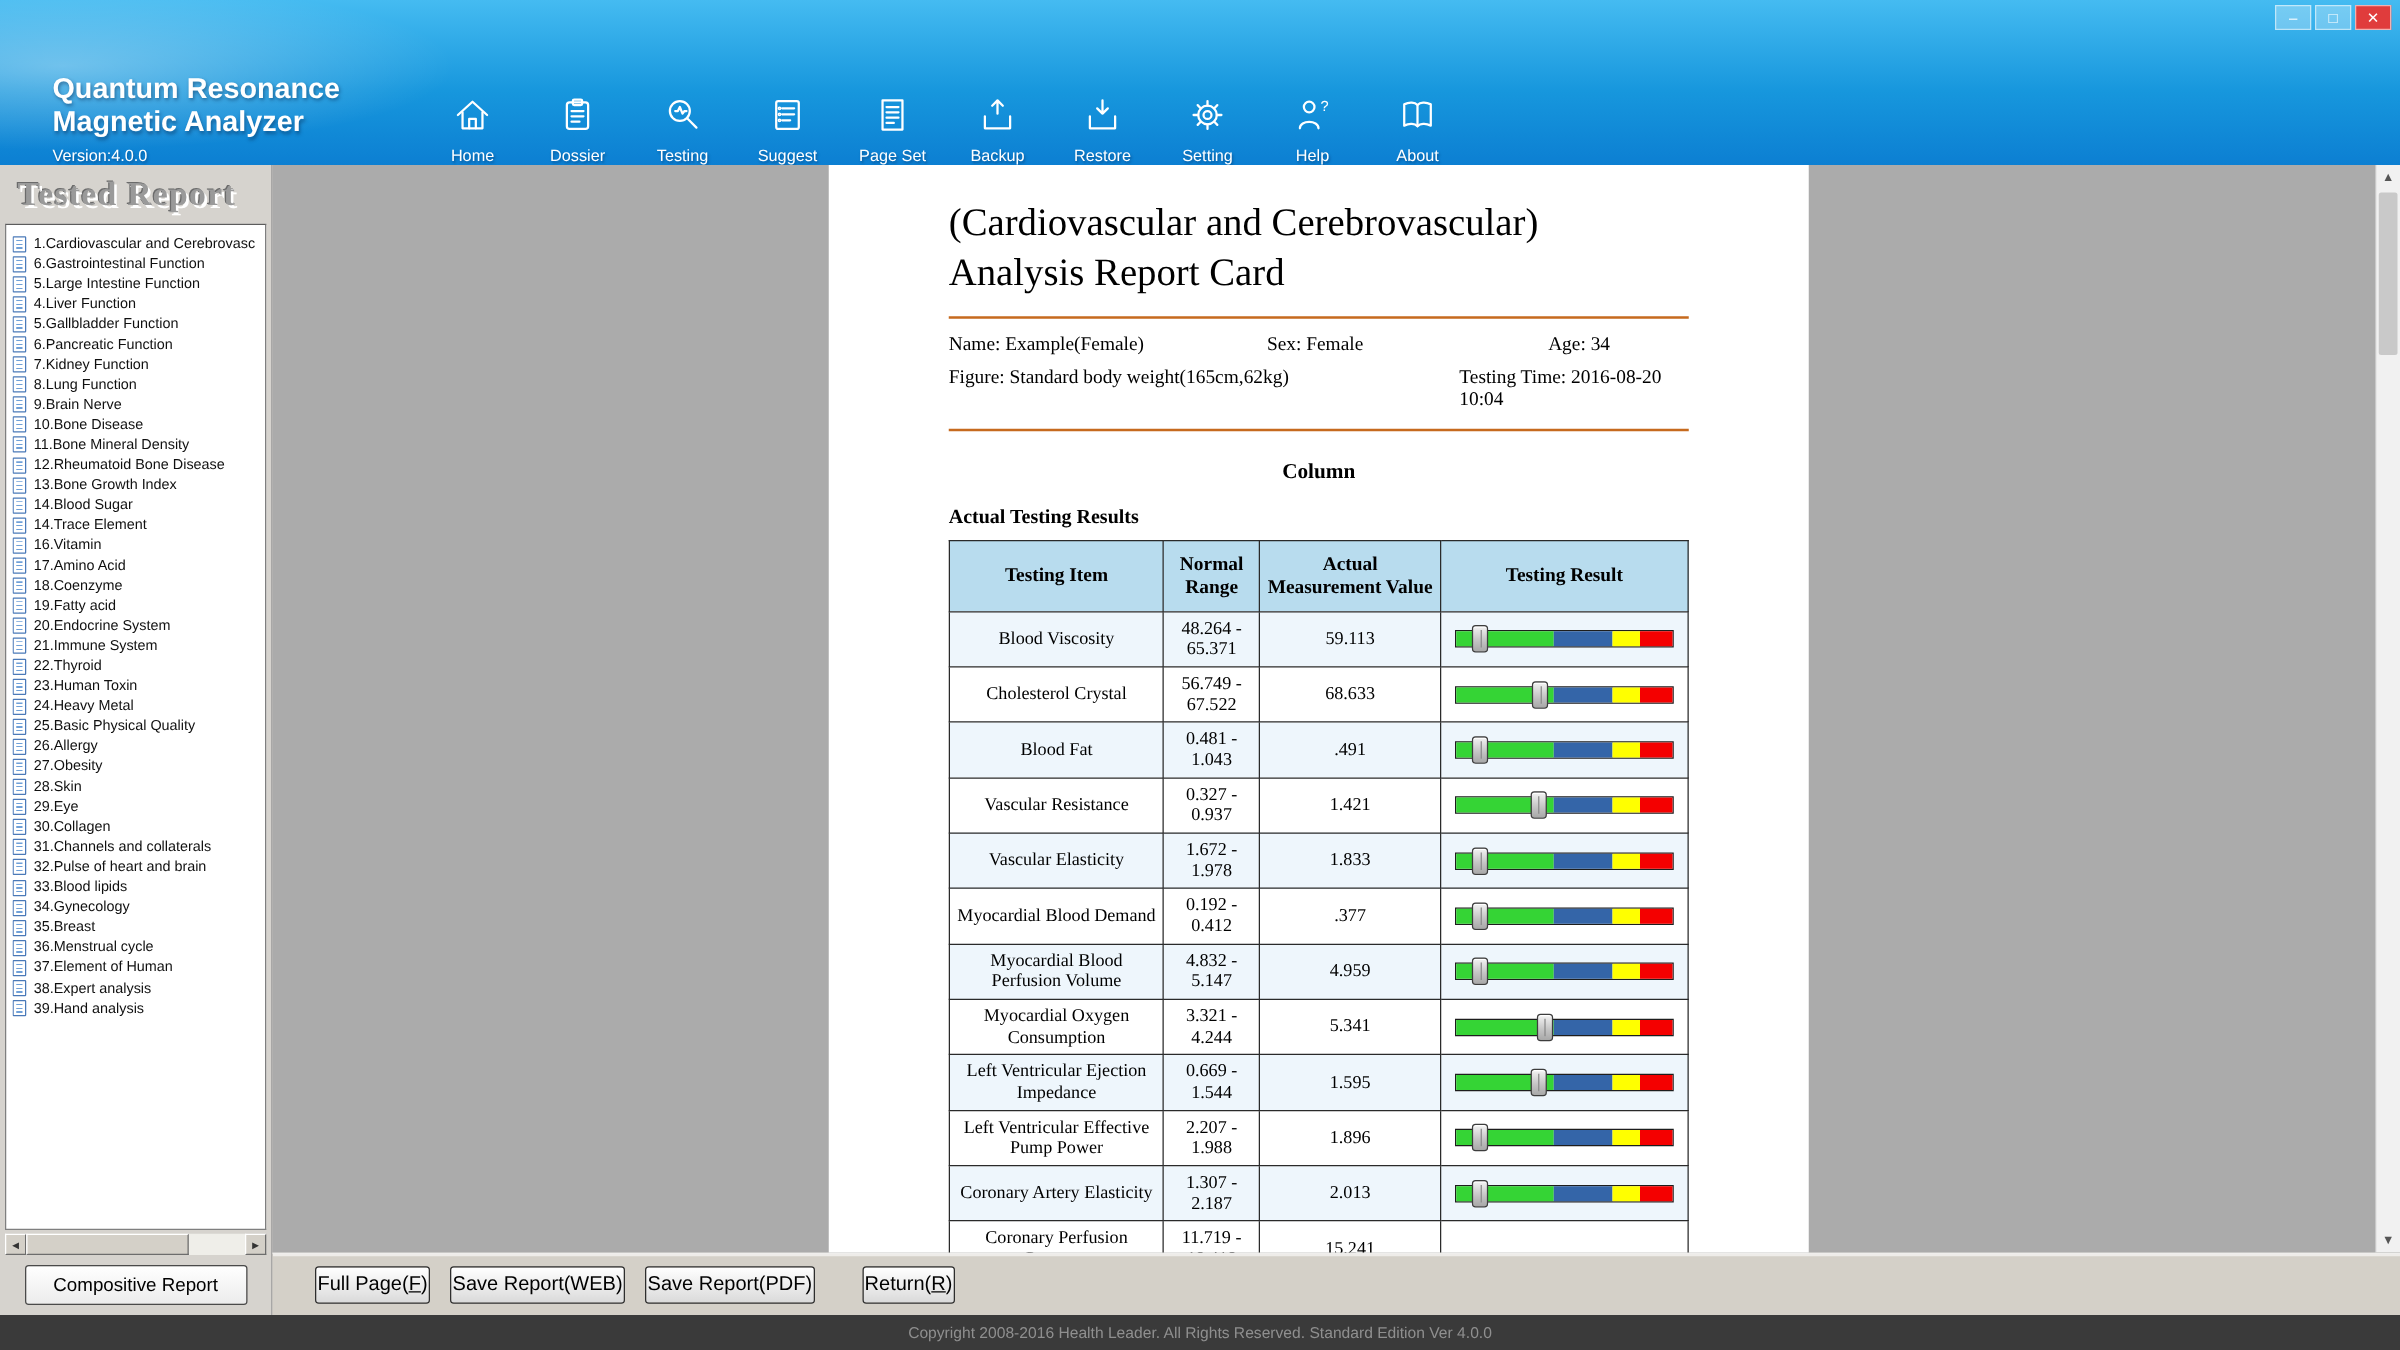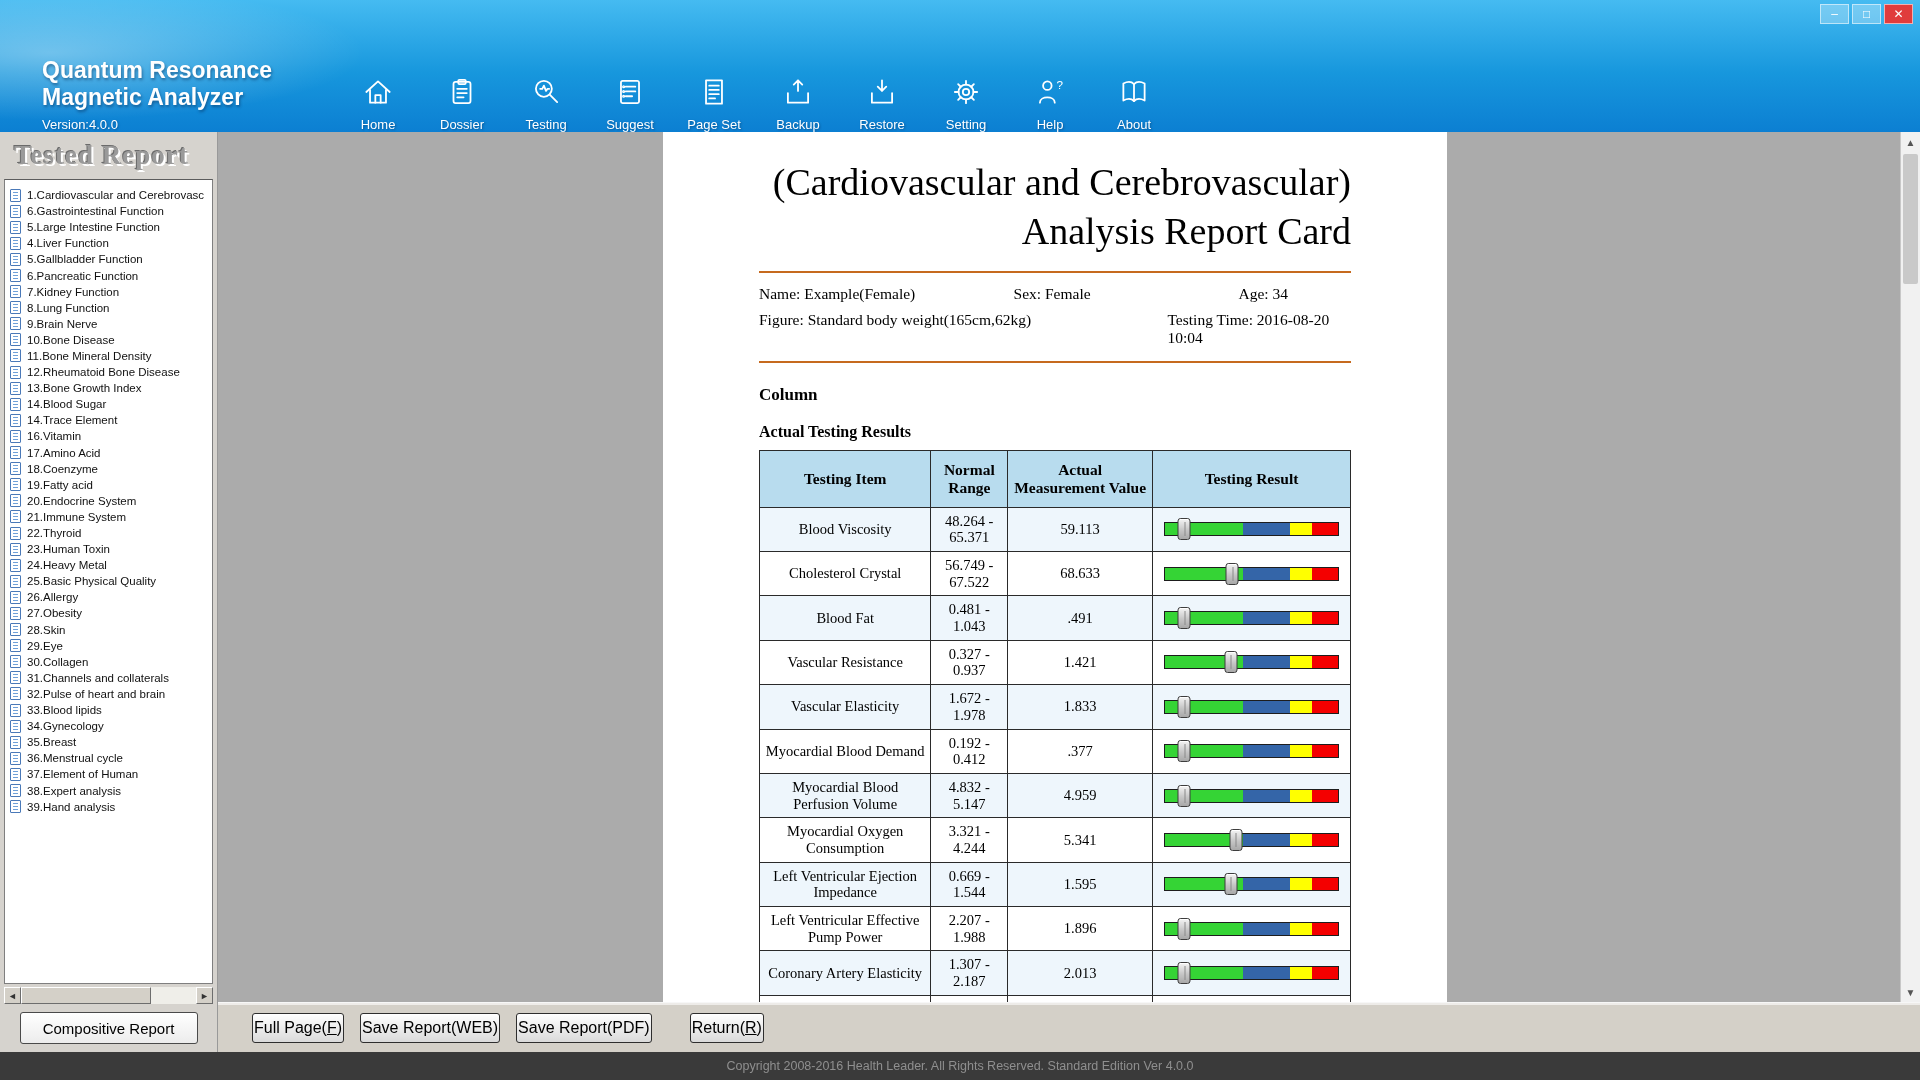--- a/index.html
+++ b/index.html
@@ -43,25 +43,25 @@
   .h-thumb { position:absolute; left:0; top:0; bottom:0; width:74%; background:#d4d0c8; border:1px solid; border-color:#ffffff #6d6d6d #6d6d6d #ffffff; cursor:pointer; }
   .sidebar-bottom { height:48px; display:flex; align-items:center; justify-content:center; flex:0 0 auto; }
   .compositive-btn { width:178px; height:32px; background:linear-gradient(#ffffff,#ececec); border:1px solid #4a4a4a; border-radius:3px;
       font-size:15px; font-family:"Liberation Sans", sans-serif; cursor:pointer; color:#000; }
 
   .main-col { flex:1; display:flex; flex-direction:column; min-width:0; }
   .viewport { flex:1; background:#ababab; position:relative; overflow:hidden; }
   .page { position:absolute; top:0; left:50%; transform:translateX(calc(-50% - 14px)); width:784px; min-height:1250px;
       background:#fff; padding:26px 96px 40px; font-family:"Liberation Serif", serif; color:#000; }
 
-  .report-title { text-align:right; font-size:38px; line-height:1.3; }
+  .report-title { text-align:left; font-size:31px; line-height:1.3; }
   .rule { height:2px; background:#c66a1e; margin-top:14px; }
   .info-row1 { display:grid; grid-template-columns:43% 38% 19%; font-size:15.5px; margin-top:12px; }
   .info-row2 { display:grid; grid-template-columns:69% 31%; font-size:15.5px; margin-top:8px; margin-bottom:12px; }
-  .column-label { font-weight:bold; font-size:17px; margin:22px 0 18px; }
+  .column-label { text-align:center; font-weight:bold; font-size:17px; margin:22px 0 18px; }
   .section-title { font-weight:bold; font-size:16px; margin-bottom:9px; }
 
   table.results { width:100%; border-collapse:collapse; table-layout:fixed; }
   .results th, .results td { border:1px solid #2a2a2a; text-align:center; vertical-align:middle; }
   .results th { background:#b8dcee; font-size:15.5px; padding:10px 4px; font-weight:bold; }
   .results td { font-size:14.5px; padding:5px 4px; height:39px; line-height:1.15; }
   .results tbody tr:nth-child(odd) { background:#eef6fc; }
   .result-cell { padding:5px 11px !important; }
   .bar { position:relative; height:14px; display:flex; border:1px solid #1d1d1d; background:#fff; }
   .seg { height:100%; }

